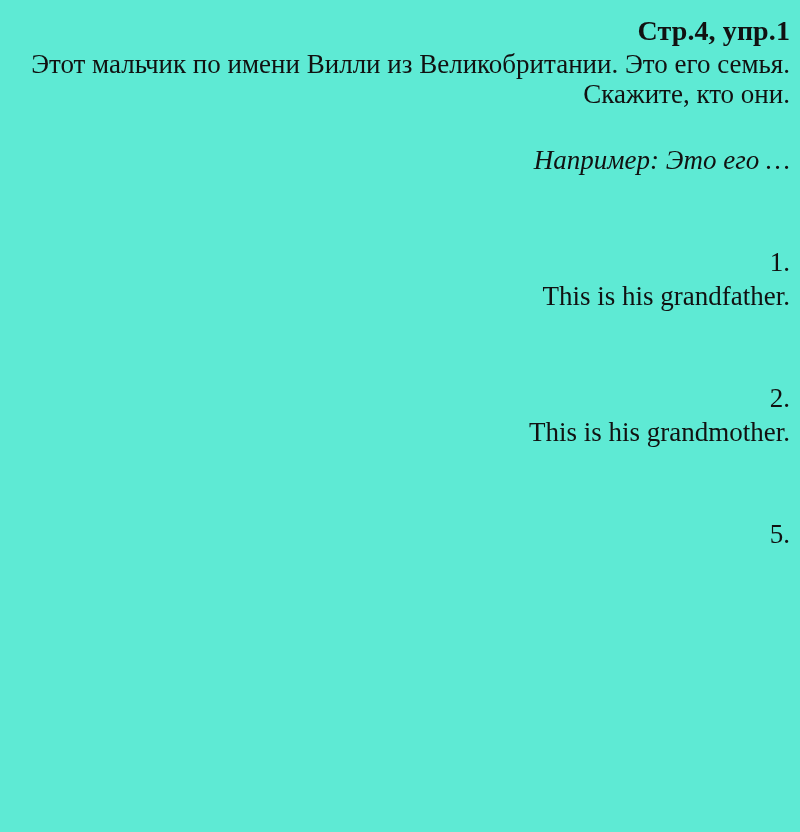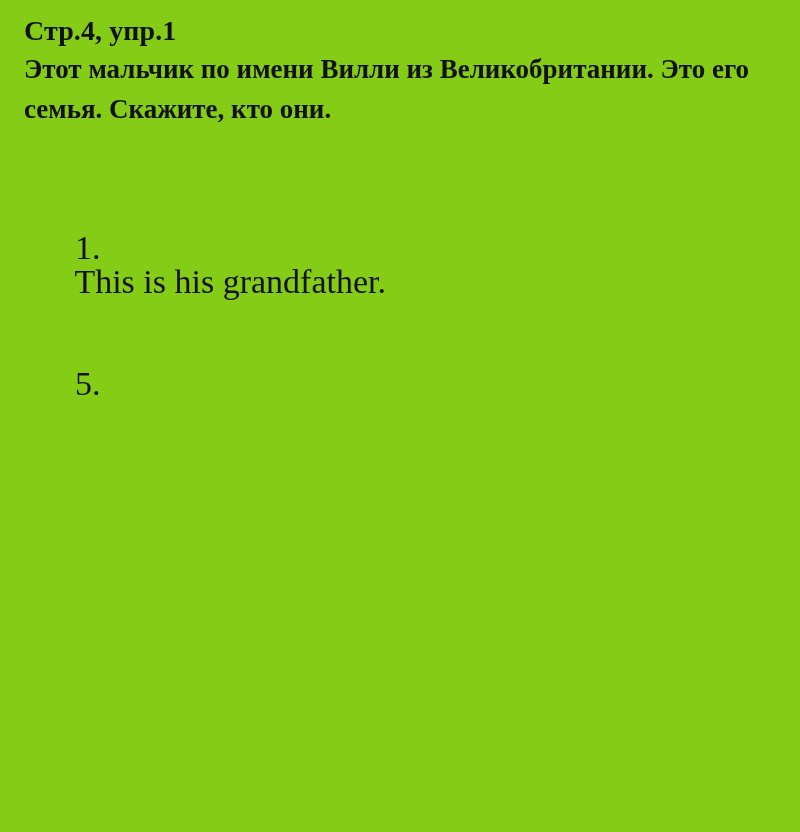--- a/index.html
+++ b/index.html
@@ -14,39 +14,39 @@
     overflow: hidden;
     font-family: "Liberation Serif", "DejaVu Serif", serif;
     color: #111111;
     -webkit-font-smoothing: antialiased;
   }
 
   .page {
     box-sizing: border-box;
     width: 800px;
     height: 832px;
-    padding: 14px 10px 0 24px;
-    background: #84cc16;
+    padding: 14px 10px 0 8px;
+    background: #5eead4;
+    text-align: right;
   }
 
   .title {
     font-size: 28px;
     font-weight: bold;
     line-height: 34px;
     letter-spacing: 0.1px;
     margin: 0 0 1px 0;
     white-space: pre;
   }
 
   .intro {
     font-size: 27px;
-    line-height: 40px;
+    line-height: 30px;
     margin: 0;
     max-width: 790px;
-    font-weight: bold;
   }
 
   .spacer-line {
     height: 34px;
   }
 
   .example {
     font-size: 27px;
     font-style: italic;
     line-height: 34px;
@@ -54,21 +54,21 @@
     white-space: pre;
   }
 
   .list {
     list-style: none;
     margin: 0;
     padding: 0;
   }
 
   .list li {
-    font-size: 34px;
+    font-size: 27px;
     line-height: 34px;
     white-space: pre;
   }
 
   .list.en li {
     font-style: normal;
   }
 
   .num {
     display: inline;
@@ -81,27 +81,32 @@
 <body>
 
 <div class="page">
 
   <h1 class="title">Стр.4, упр.1</h1>
 
   <p class="intro">Этот мальчик по имени Вилли из Великобритании. Это его семья. Скажите, кто они.</p>
 
   <div class="spacer-line"></div>
 
+  <p class="example">Например: Это его …</p>
 
   <div class="spacer-line"></div>
 
   <ol class="list en">
     <li>
       <span class="num">1.</span>
       <span class="txt">This is his grandfather.</span>
+    </li>
+    <li>
+      <span class="num">2.</span>
+      <span class="txt">This is his grandmother.</span>
     </li>
     <li>
       <span class="num">5.</span>
       
     </li>
 
   </ol>
 
 </div>
 

